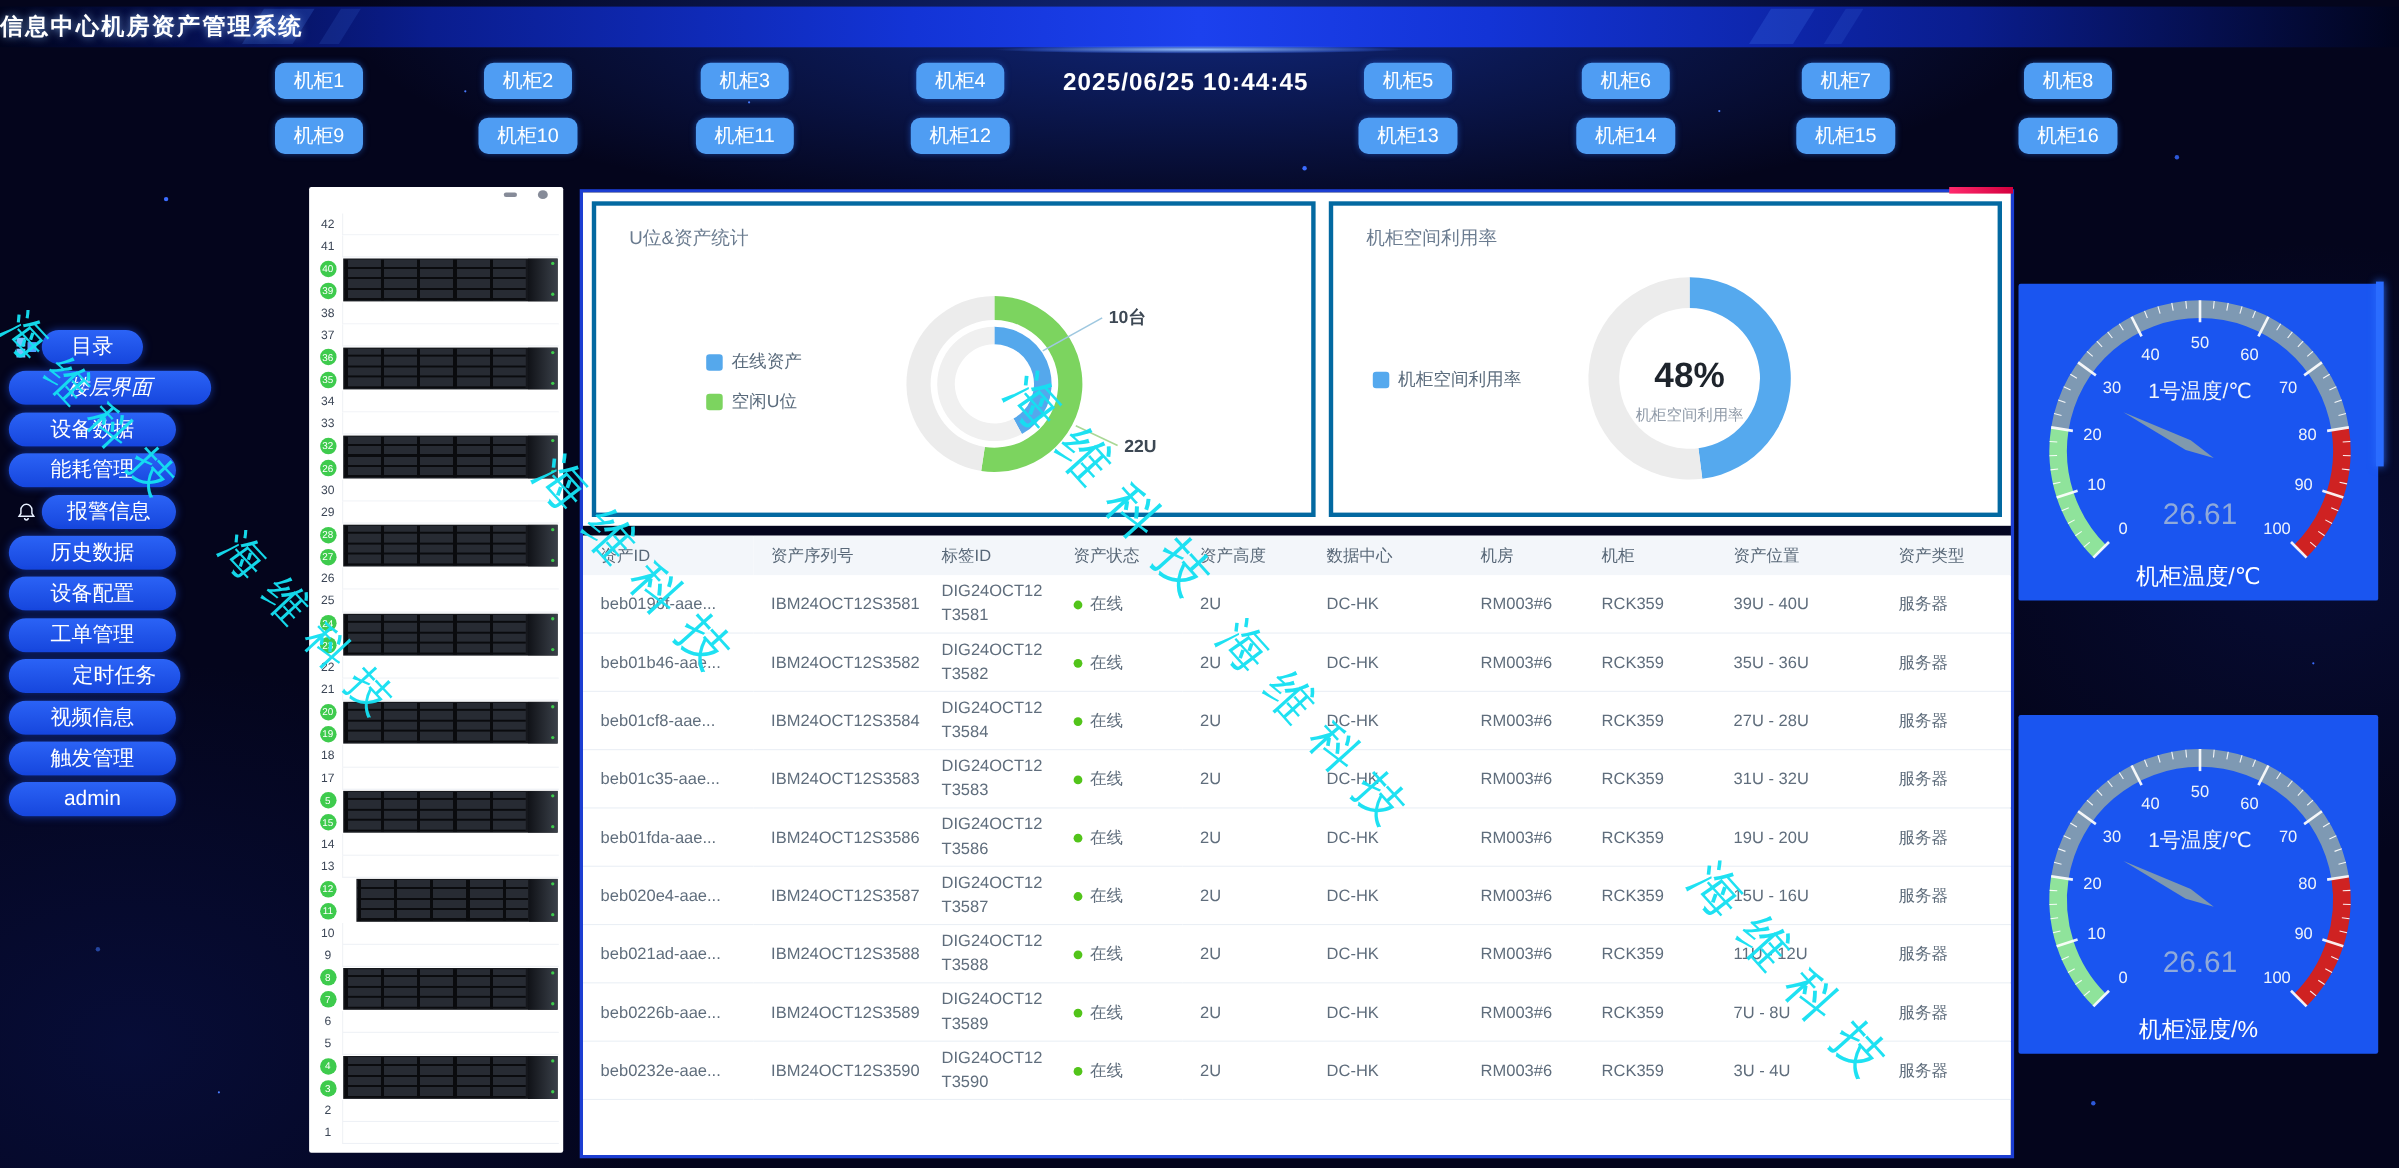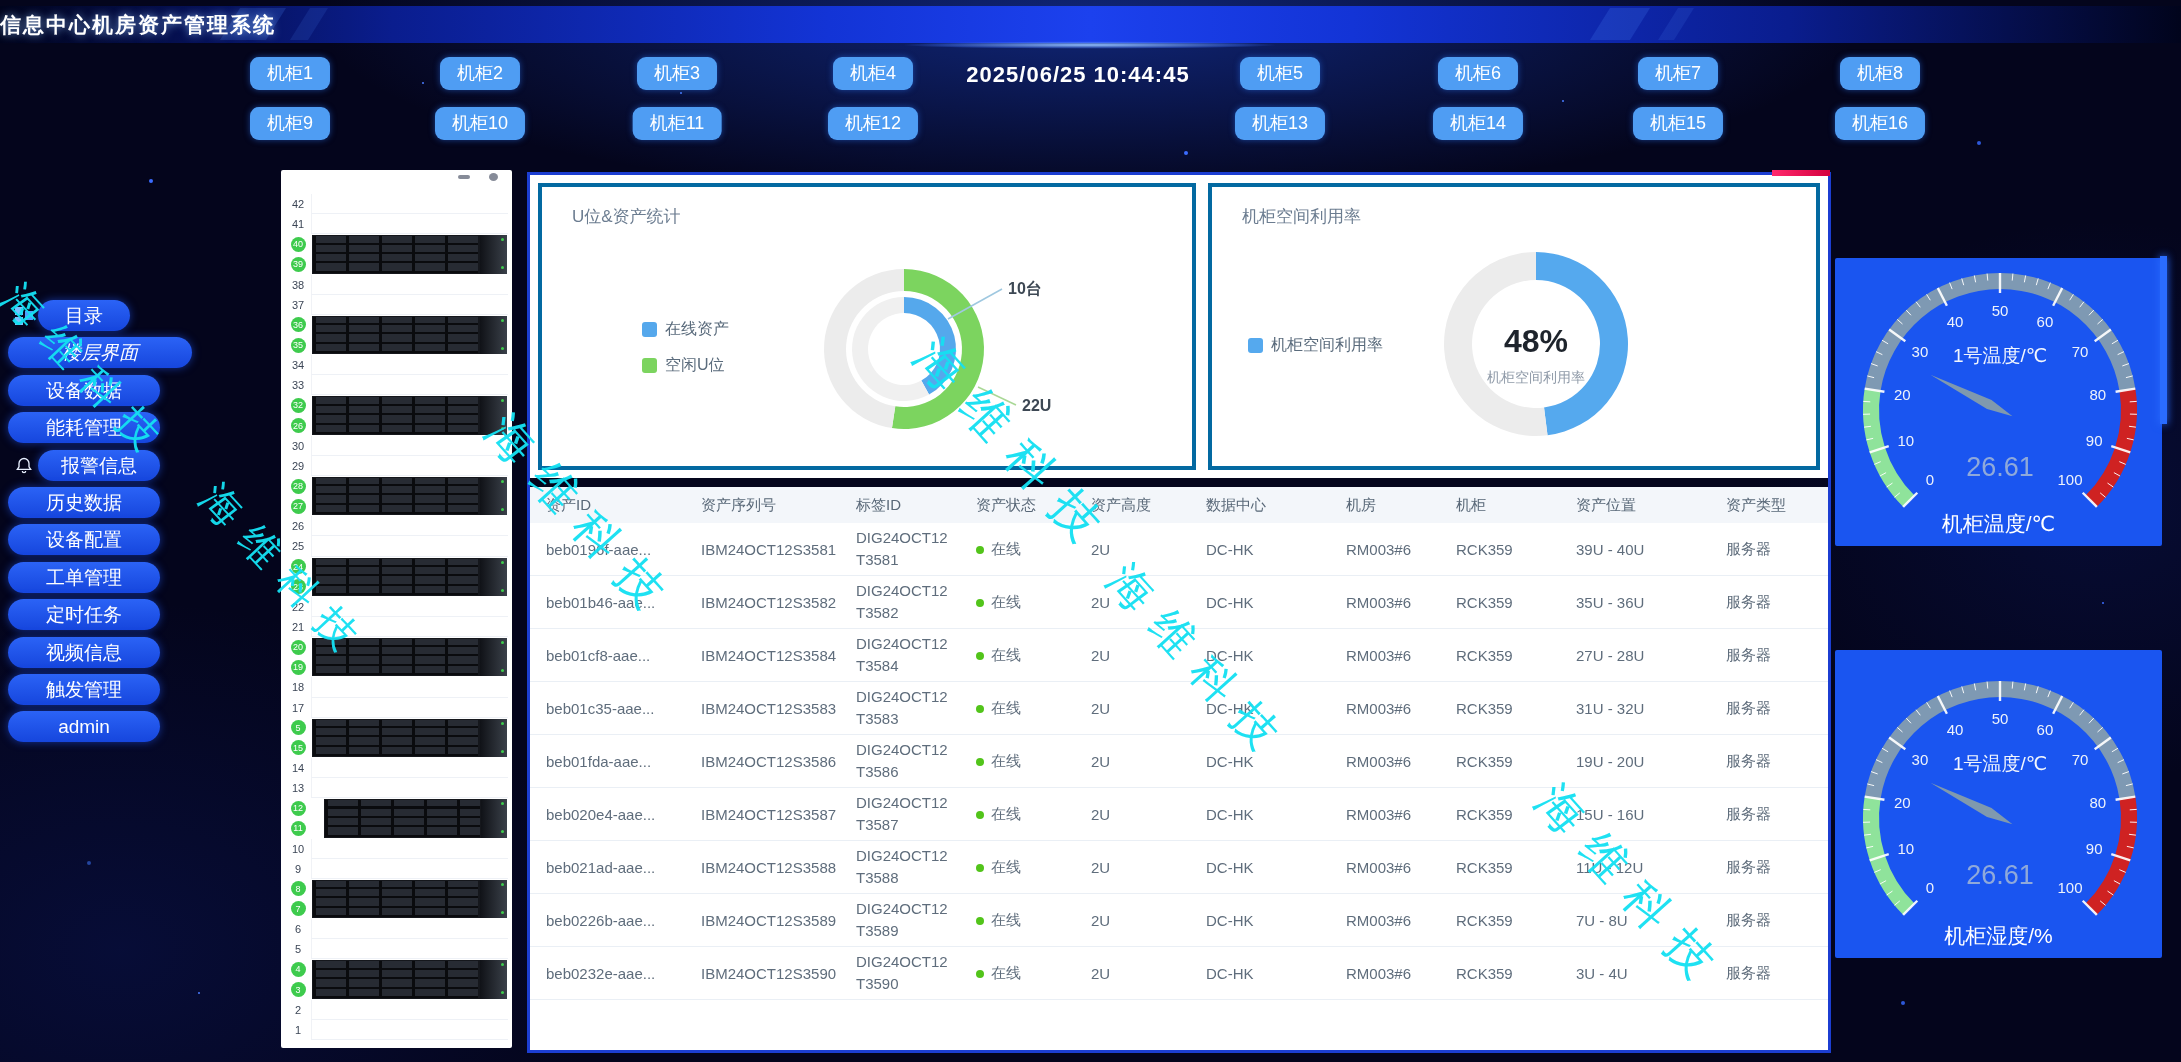--- a/index.html
+++ b/index.html
@@ -140,21 +140,21 @@
       <div class="side-item" style="top: 187px;">
         <div class="side-pill" style="left: 0px; width: 152px;">历史数据</div>
       </div>
       <div class="side-item" style="top: 224.4px;">
         <div class="side-pill" style="left: 0px; width: 152px;">设备配置</div>
       </div>
       <div class="side-item" style="top: 261.8px;">
         <div class="side-pill" style="left: 0px; width: 152px;">工单管理</div>
       </div>
       <div class="side-item" style="top: 299.2px;">
-        <div class="side-pill" style="left: 0px; width: 152px;">定时任务</div>
+        <div class="side-pill" style="left: 0px; width: 120px; padding-left: 36px;">定时任务</div>
       </div>
       <div class="side-item" style="top: 336.6px;">
         <div class="side-pill" style="left: 0px; width: 152px;">视频信息</div>
       </div>
       <div class="side-item" style="top: 374px;">
         <div class="side-pill" style="left: 0px; width: 152px;">触发管理</div>
       </div>
       <div class="side-item" style="top: 411.4px;">
         <div class="side-pill" style="left: 0px; width: 152px;">admin</div>
       </div>

